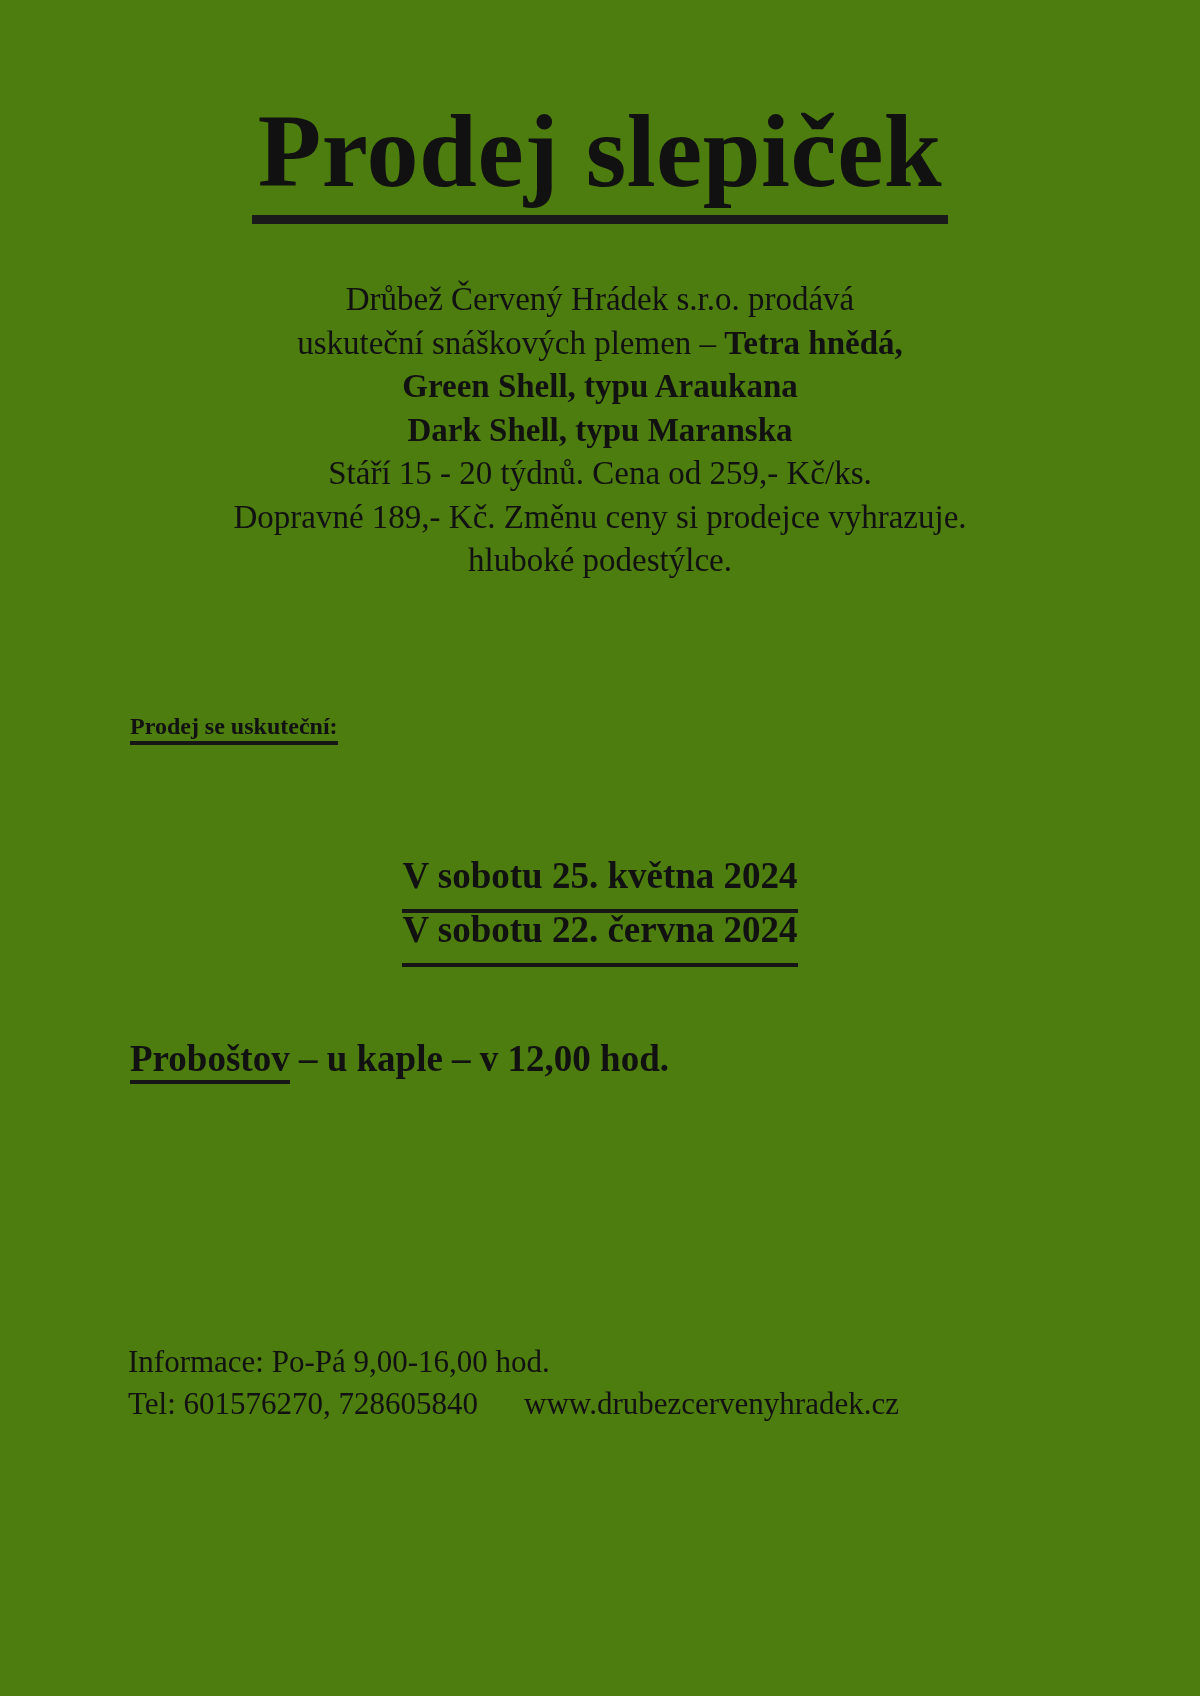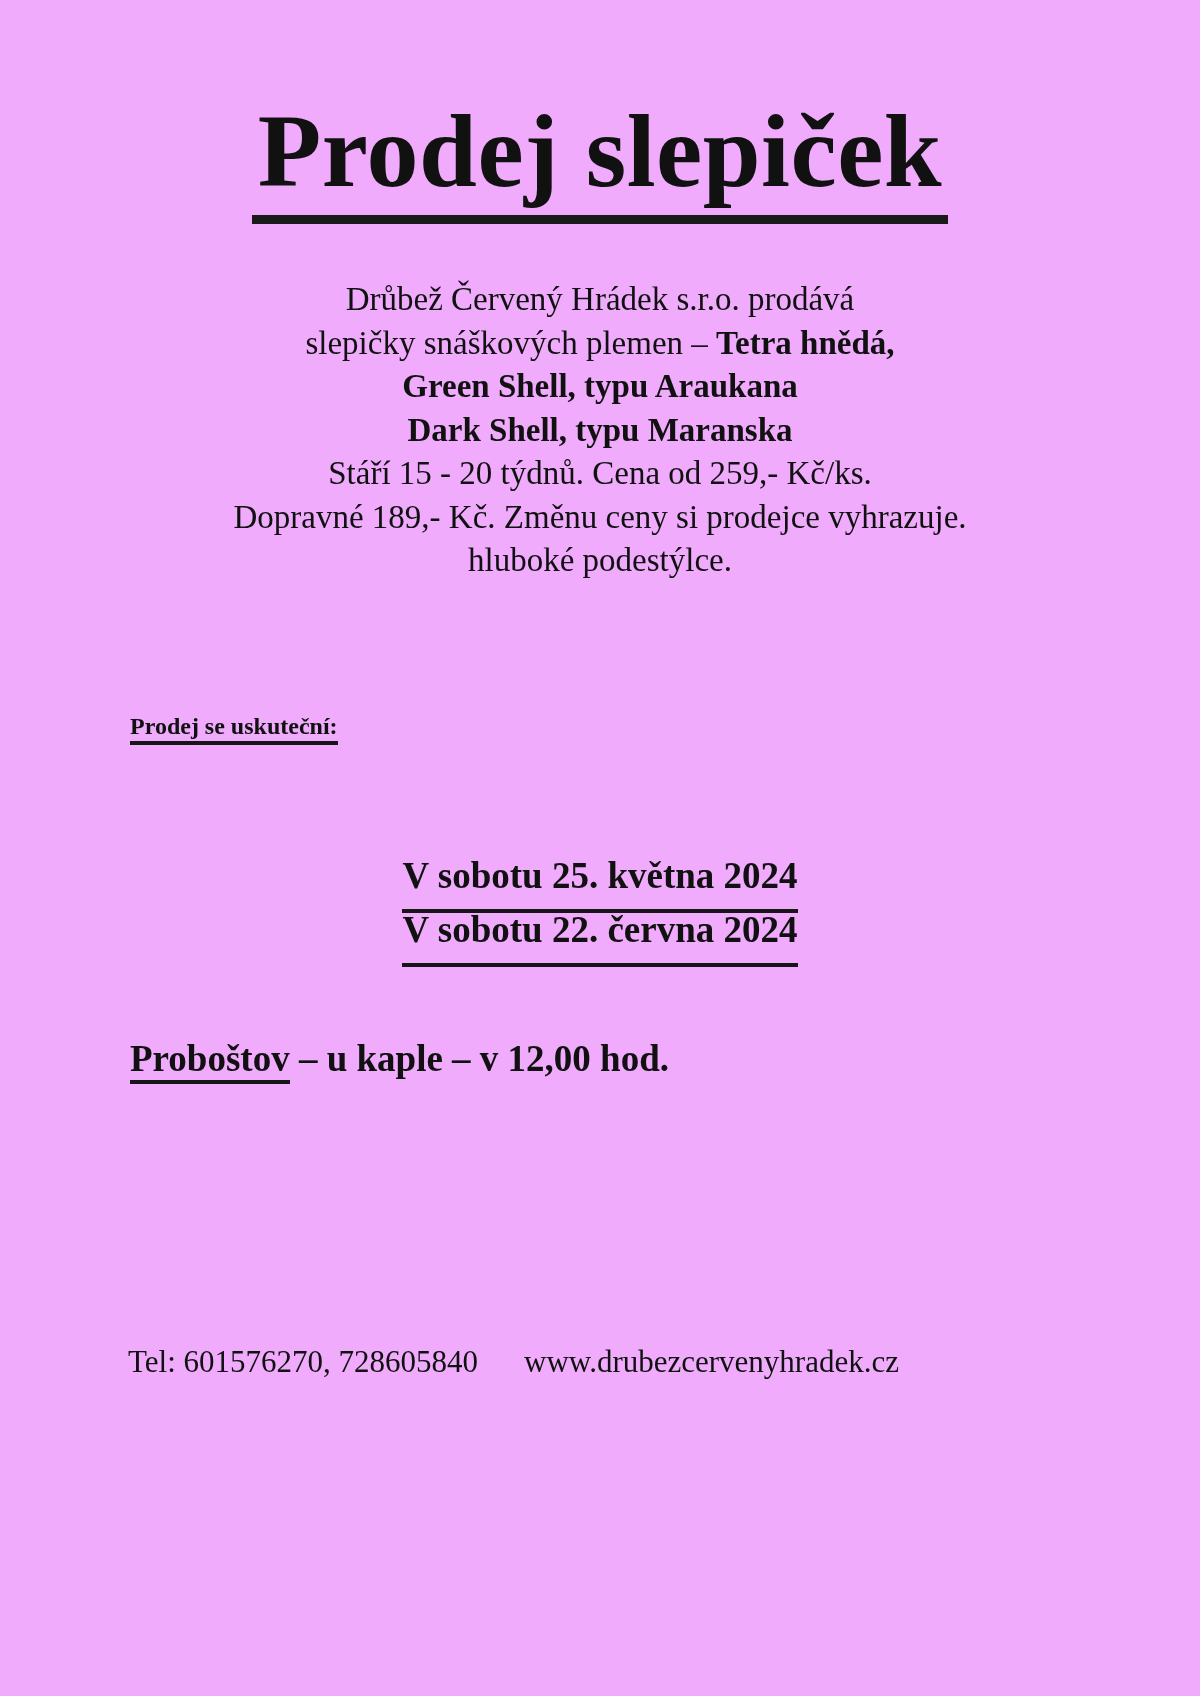--- a/index.html
+++ b/index.html
@@ -12,21 +12,21 @@
     width: 1200px;
     height: 1696px;
     font-family: "Liberation Serif", "DejaVu Serif", serif;
     color: #111111;
     -webkit-font-smoothing: antialiased;
   }
   .page {
     position: relative;
     width: 1200px;
     height: 1696px;
-    background: #f0abfc;
+    background: #4d7c0f;
     overflow: hidden;
   }
 
   
   .title-block {
     position: absolute;
     top: 96px;
     left: 0;
     width: 1200px;
     text-align: center;
@@ -143,21 +143,21 @@
 <body>
 
 <div class="page">
 
   <div class="title-block">
     <div class="title">Prodej slepiček</div>
   </div>
 
   <div class="intro">
     <span class="ln">Drůbež Červený Hrádek s.r.o. prodává</span>
-    <span class="ln"><span>slepičky snáškových plemen – </span><span class="b">Tetra hnědá,</span></span>
+    <span class="ln"><span>uskuteční snáškových plemen – </span><span class="b">Tetra hnědá,</span></span>
     <span class="ln b">Green Shell, typu Araukana</span>
     <span class="ln b">Dark Shell, typu Maranska</span>
     <span class="ln">Stáří 15 - 20 týdnů. Cena od 259,- Kč/ks.</span>
     <span class="ln">Dopravné 189,- Kč. Změnu ceny si prodejce vyhrazuje.</span>
     <span class="ln">hluboké podestýlce.</span>
   </div>
 
   <div class="dots dots-1">...........................................................................................</div>
 
   <div class="sec-head">
@@ -170,16 +170,17 @@
   </div>
 
   <div class="venue">
     <span class="u">Proboštov</span><span> – u kaple – v 12,00 hod.</span>
   </div>
 
 
   <div class="dots dots-2">...........................................................................................</div>
 
   <div class="contact">
+    <span class="ln">Informace: Po-Pá 9,00-16,00 hod.</span>
     <span class="ln"><span>Tel: 601576270, 728605840</span><span class="gap"></span><span>www.drubezcervenyhradek.cz</span></span>
   </div>
 
 </div>
 
 </body></html>

